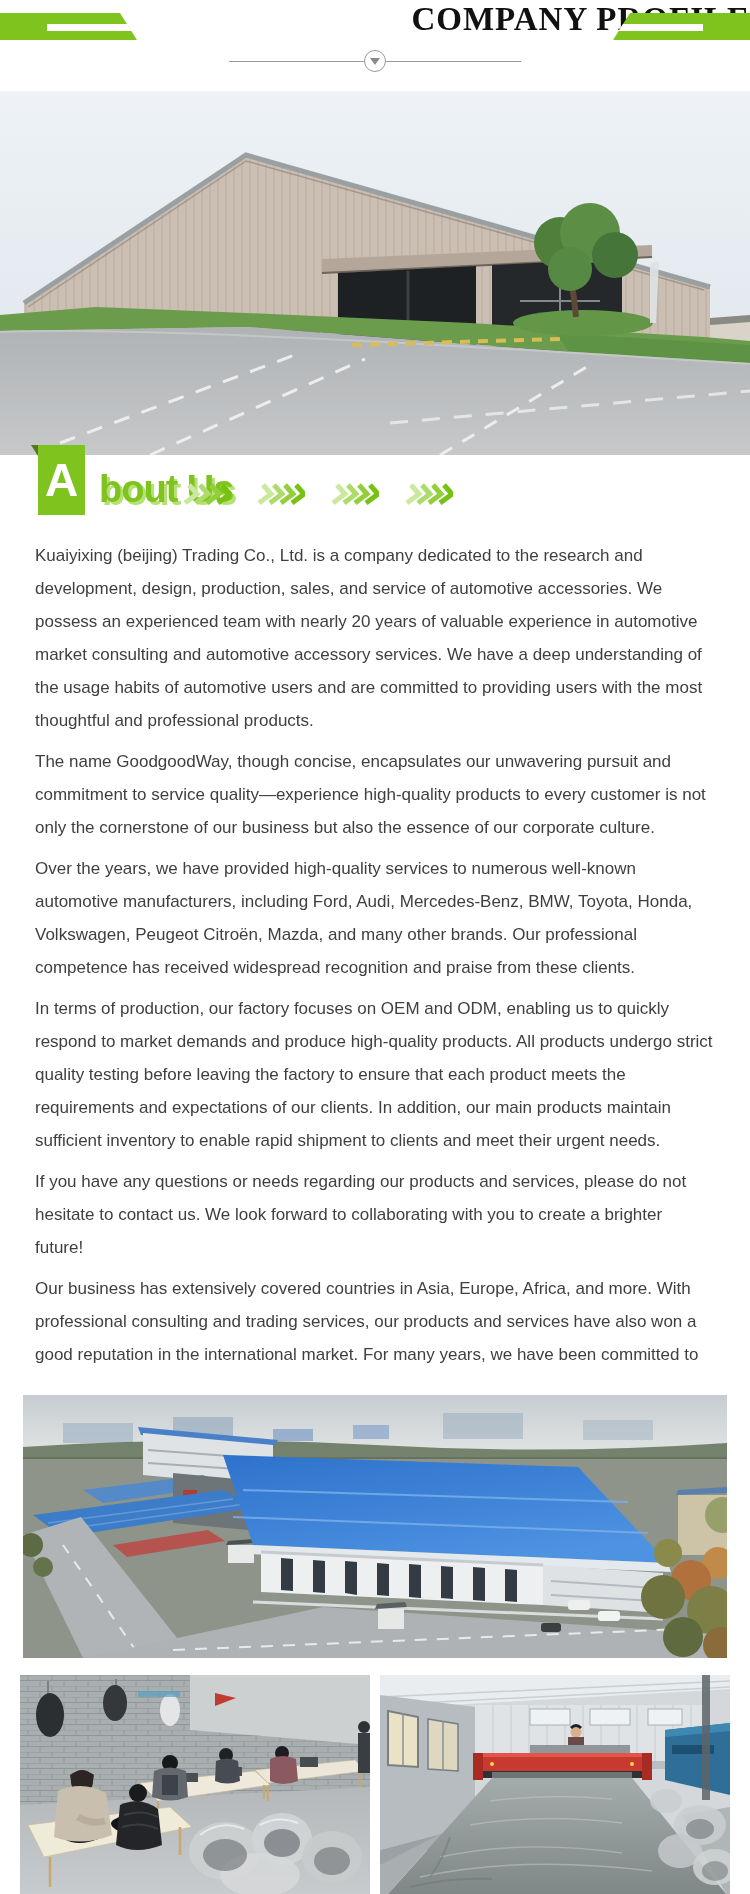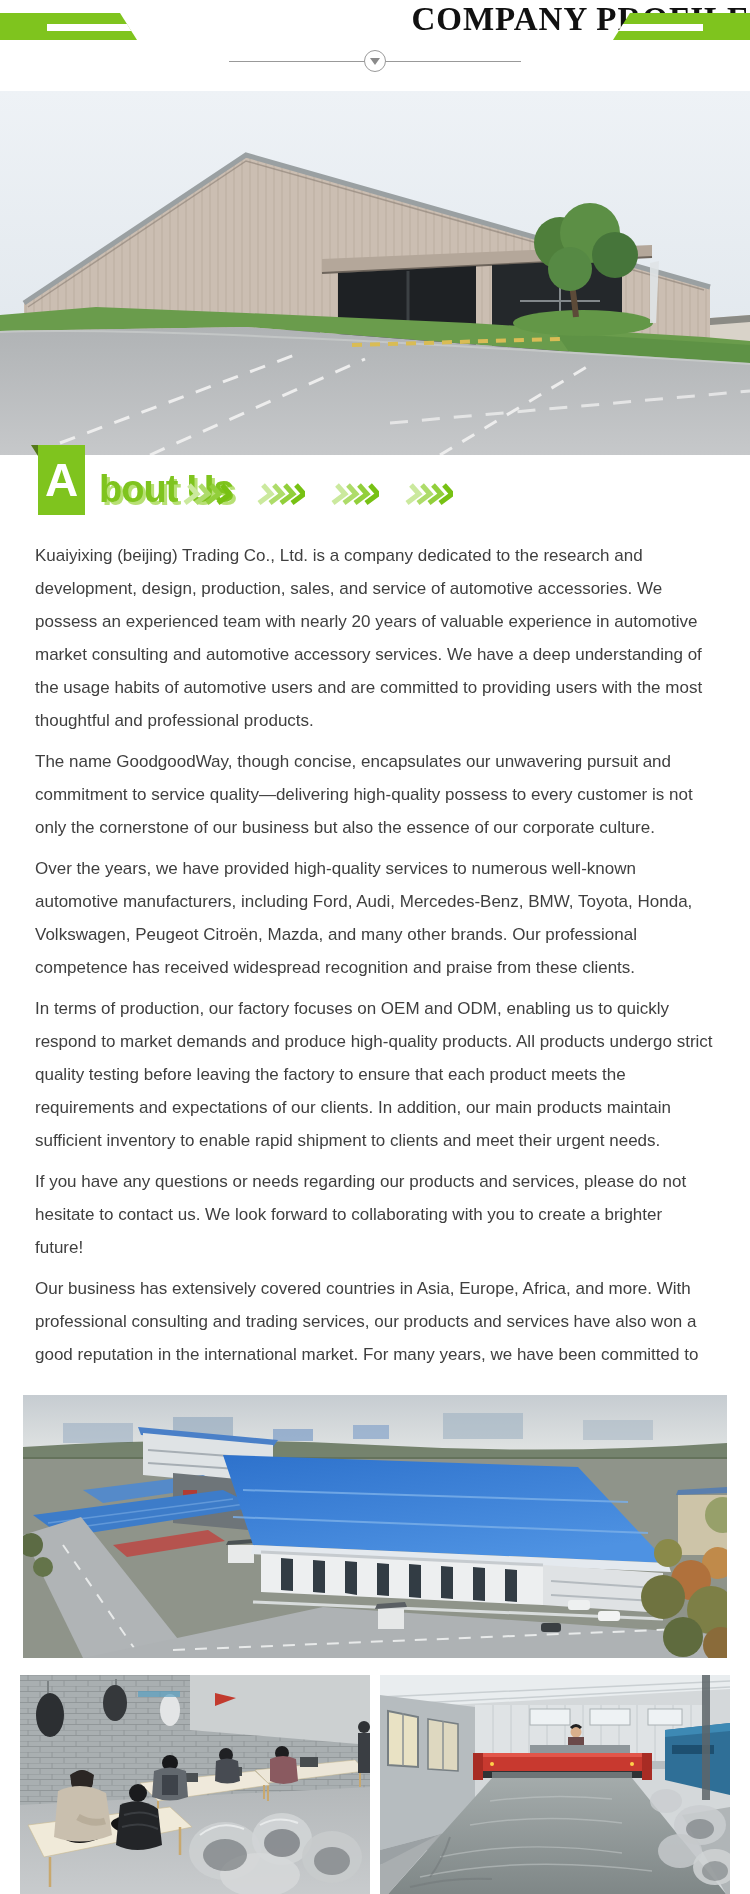--- a/index.html
+++ b/index.html
@@ -183,21 +183,21 @@
         <polyline points="6,2 14,11 2,20" stroke="#CBE99E"></polyline>
           <polyline points="17,2 25,11 13,20" stroke="#AEDC6A"></polyline>
           <polyline points="28,2 36,11 24,20" stroke="#92CF3B"></polyline>
           <polyline points="39,2 47,11 35,20" stroke="#77C113"></polyline>
       </svg>
     </div>
   </section>
 
   <section class="about-text">
     <p>Kuaiyixing (beijing) Trading Co., Ltd. is a company dedicated to the research and development, design, production, sales, and service of automotive accessories. We possess an experienced team with nearly 20 years of valuable experience in automotive market consulting and automotive accessory services. We have a deep understanding of the usage habits of automotive users and are committed to providing users with the most thoughtful and professional products.</p>
-    <p>The name GoodgoodWay, though concise, encapsulates our unwavering pursuit and commitment to service quality—delivering high-quality possess to every customer is not only the cornerstone of our business but also the essence of our corporate culture.</p>
+    <p>The name GoodgoodWay, though concise, encapsulates our unwavering pursuit and commitment to service quality—experience high-quality products to every customer is not only the cornerstone of our business but also the essence of our corporate culture.</p>
     <p>Over the years, we have provided high-quality services to numerous well-known automotive manufacturers, including Ford, Audi, Mercedes-Benz, BMW, Toyota, Honda, Volkswagen, Peugeot Citroën, Mazda, and many other brands. Our professional competence has received widespread recognition and praise from these clients.</p>
     <p>In terms of production, our factory focuses on OEM and ODM, enabling us to quickly respond to market demands and produce high-quality products. All products undergo strict quality testing before leaving the factory to ensure that each product meets the requirements and expectations of our clients. In addition, our main products maintain sufficient inventory to enable rapid shipment to clients and meet their urgent needs.</p>
     <p>If you have any questions or needs regarding our products and services, please do not hesitate to contact us. We look forward to collaborating with you to create a brighter future!</p>
     <p>Our business has extensively covered countries in Asia, Europe, Africa, and more. With professional consulting and trading services, our products and services have also won a good reputation in the international market. For many years, we have been committed to providing clients with the highest quality products and services to meet their ever-changing needs.</p>
   </section>
 
   <div class="aerial">
     <svg class="photo" viewBox="0 0 704 263" preserveAspectRatio="none">
       <defs>
         <linearGradient id="a-sky" x1="0" y1="0" x2="0" y2="1">

